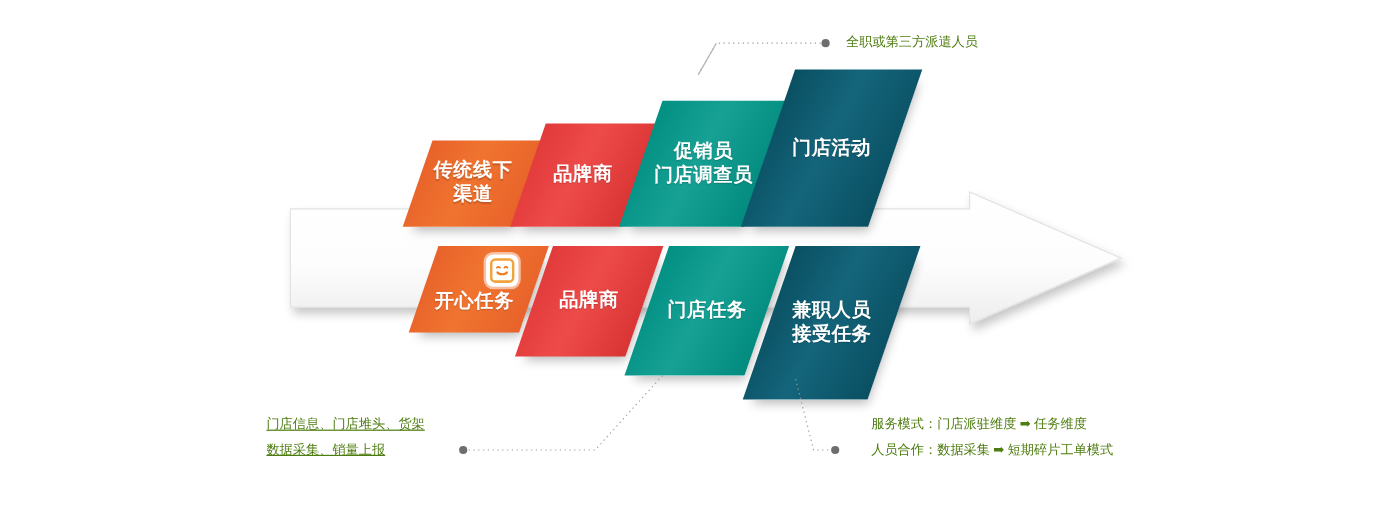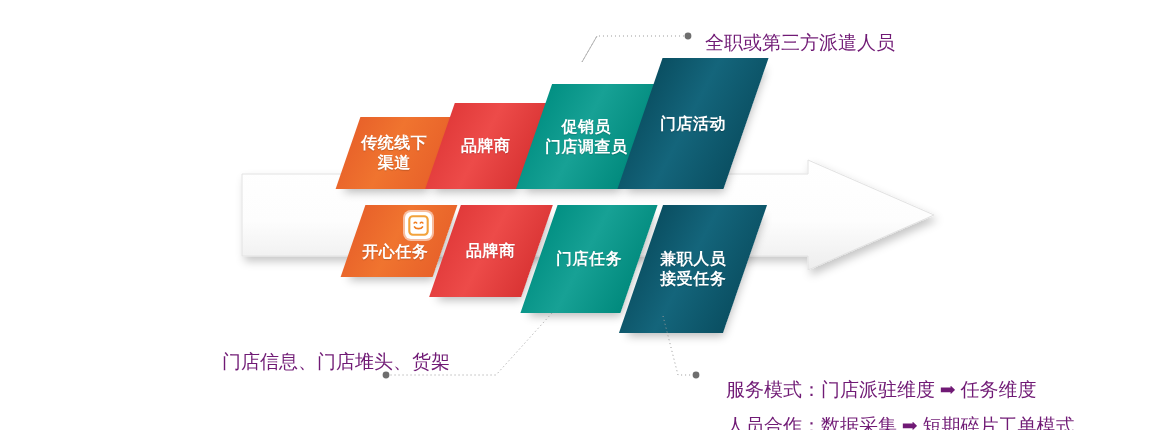--- a/index.html
+++ b/index.html
@@ -47,23 +47,23 @@
   
   .smiley{
     position:absolute;left:405px;top:212px;width:27px;height:27px;
     border-radius:6px;background:#ffffff;
     box-shadow:0 0 0 2px rgba(255,255,255,.55);
     display:flex;align-items:center;justify-content:center;
   }
 
   
   .anno{
-    position:absolute;color:#701a75;
+    position:absolute;color:#4d7c0f;
     font-family:"Liberation Serif","DejaVu Serif",serif;
-    font-size:19px;line-height:1.9;white-space:nowrap;
+    font-size:11px;line-height:1.9;white-space:nowrap;
   }
   .anno-line{font-family:"Liberation Serif","DejaVu Serif",serif;}
 
   
   .leaders{position:absolute;left:0;top:0;width:1150px;height:430px;pointer-events:none;}
 </style>
 </head>
 <body>
 
 <div id="stage">
@@ -144,22 +144,23 @@
     <circle cx="386" cy="375" r="3.4" fill="#6e6e6e"></circle>
 
     <polyline points="663,316 678,375 694,375" fill="none" stroke="#9a9a9a" stroke-width="1" stroke-dasharray="1,3"></polyline>
     <circle cx="696" cy="375" r="3.4" fill="#6e6e6e"></circle>
   </svg>
 
   <div class="anno" style="left:705px;top:25px;">
     <div class="anno-line">全职或第三方派遣人员</div>
   </div>
 
-  <div class="anno" style="left:222px;top:344px;">
+  <div class="anno" style="left:222px;top:344px;text-decoration:underline;">
     <div class="anno-line">门店信息、门店堆头、货架</div>
+    <div class="anno-line">数据采集、销量上报</div>
   </div>
 
-  <div class="anno" style="left:726px;top:344px;margin-top:28px;">
+  <div class="anno" style="left:726px;top:344px;">
     <div class="anno-line">服务模式：门店派驻维度 ➡ 任务维度</div>
     <div class="anno-line">人员合作：数据采集 ➡ 短期碎片工单模式</div>
   </div>
 
 </div>
 
 </body></html>

